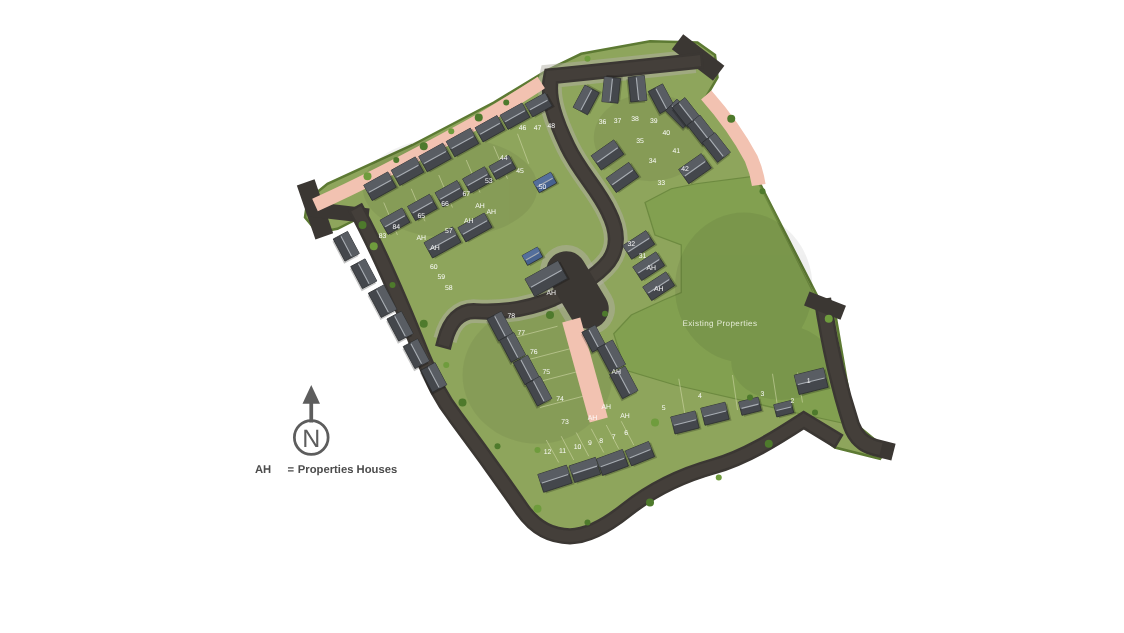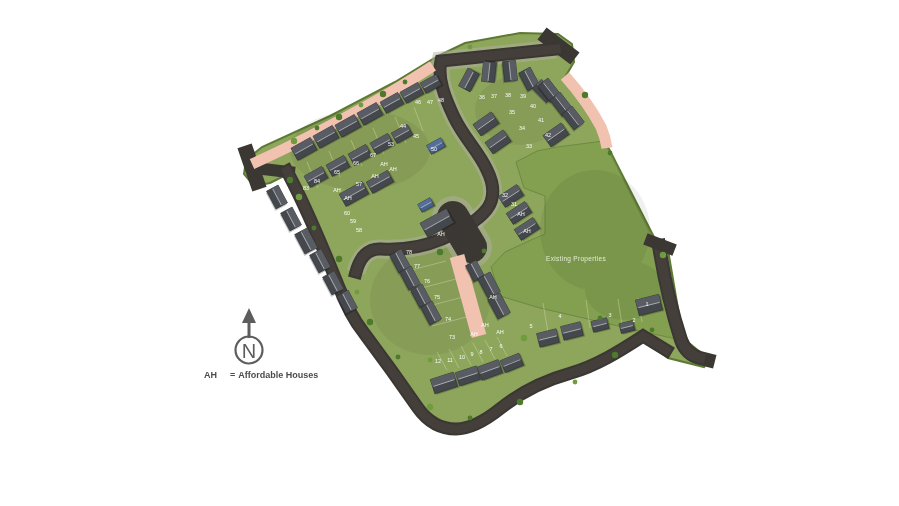--- a/index.html
+++ b/index.html
@@ -514,15 +514,15 @@
       <polygon points="242,323 249,308 256,323" fill="#5d5d5d"></polygon>
       <circle cx="249" cy="350" r="13.5" fill="none" stroke="#5d5d5d" stroke-width="2.2"></circle>
       <text class="north" x="249" y="357.5">N</text>
     </g>
   </svg>
 
   
   <div class="legend">
     <span class="ah">AH</span>
       <span class="eq">=</span>
-      <span>Affordable Houses</span>
+      <span>Properties Houses</span>
   </div>
 </div>
 
 </body></html>

